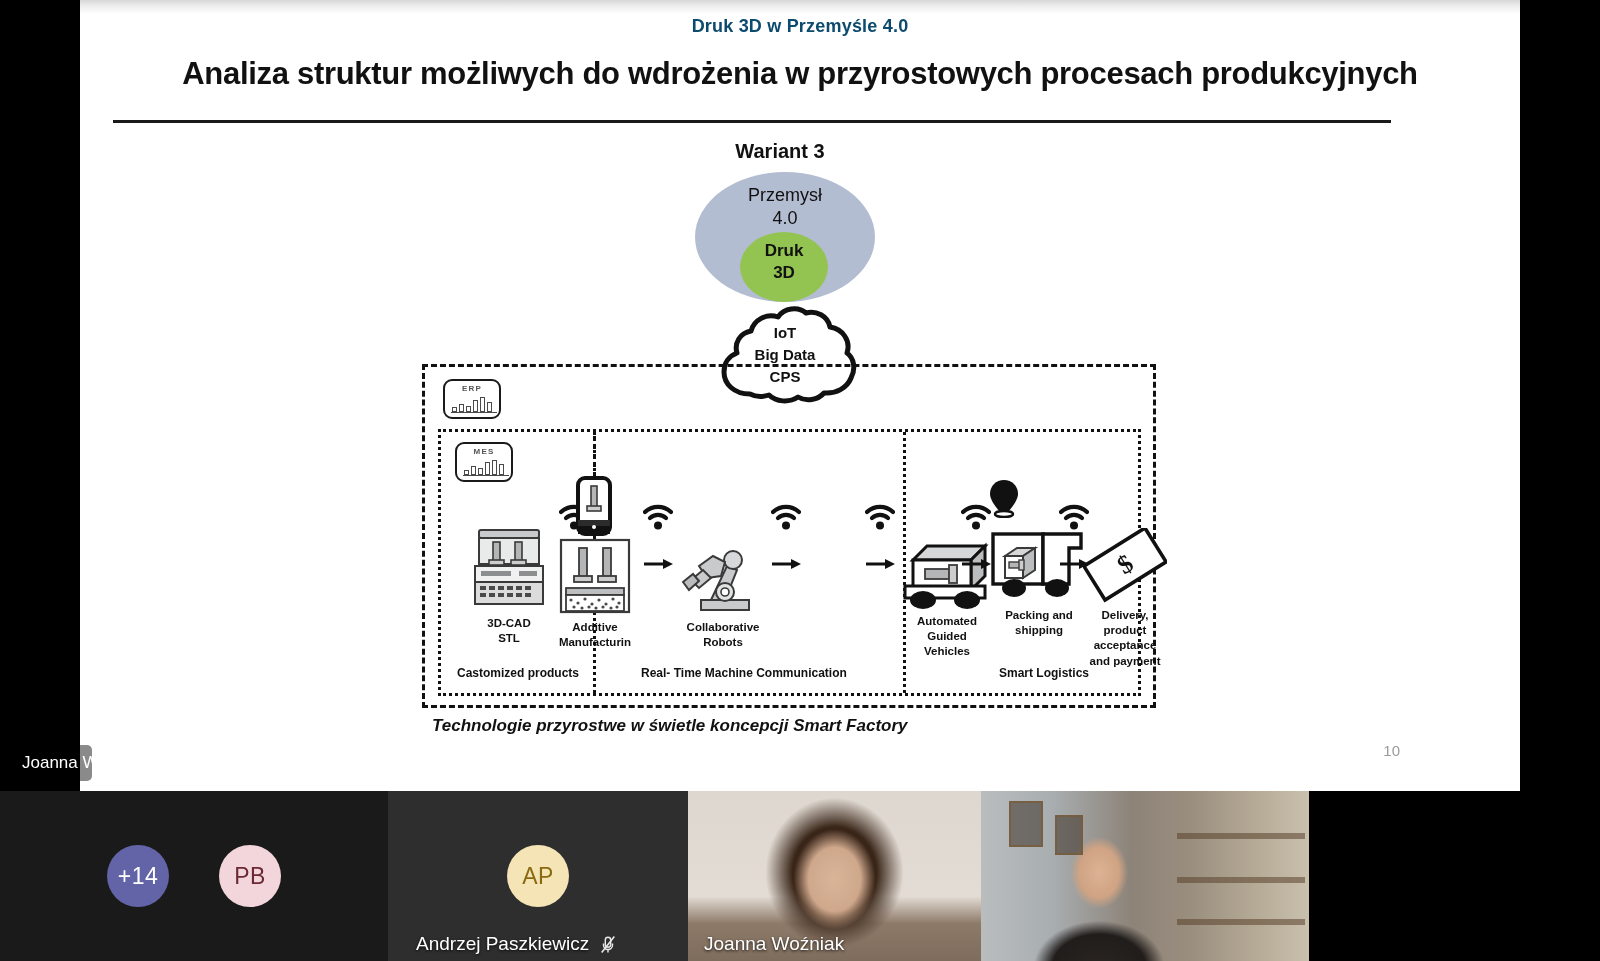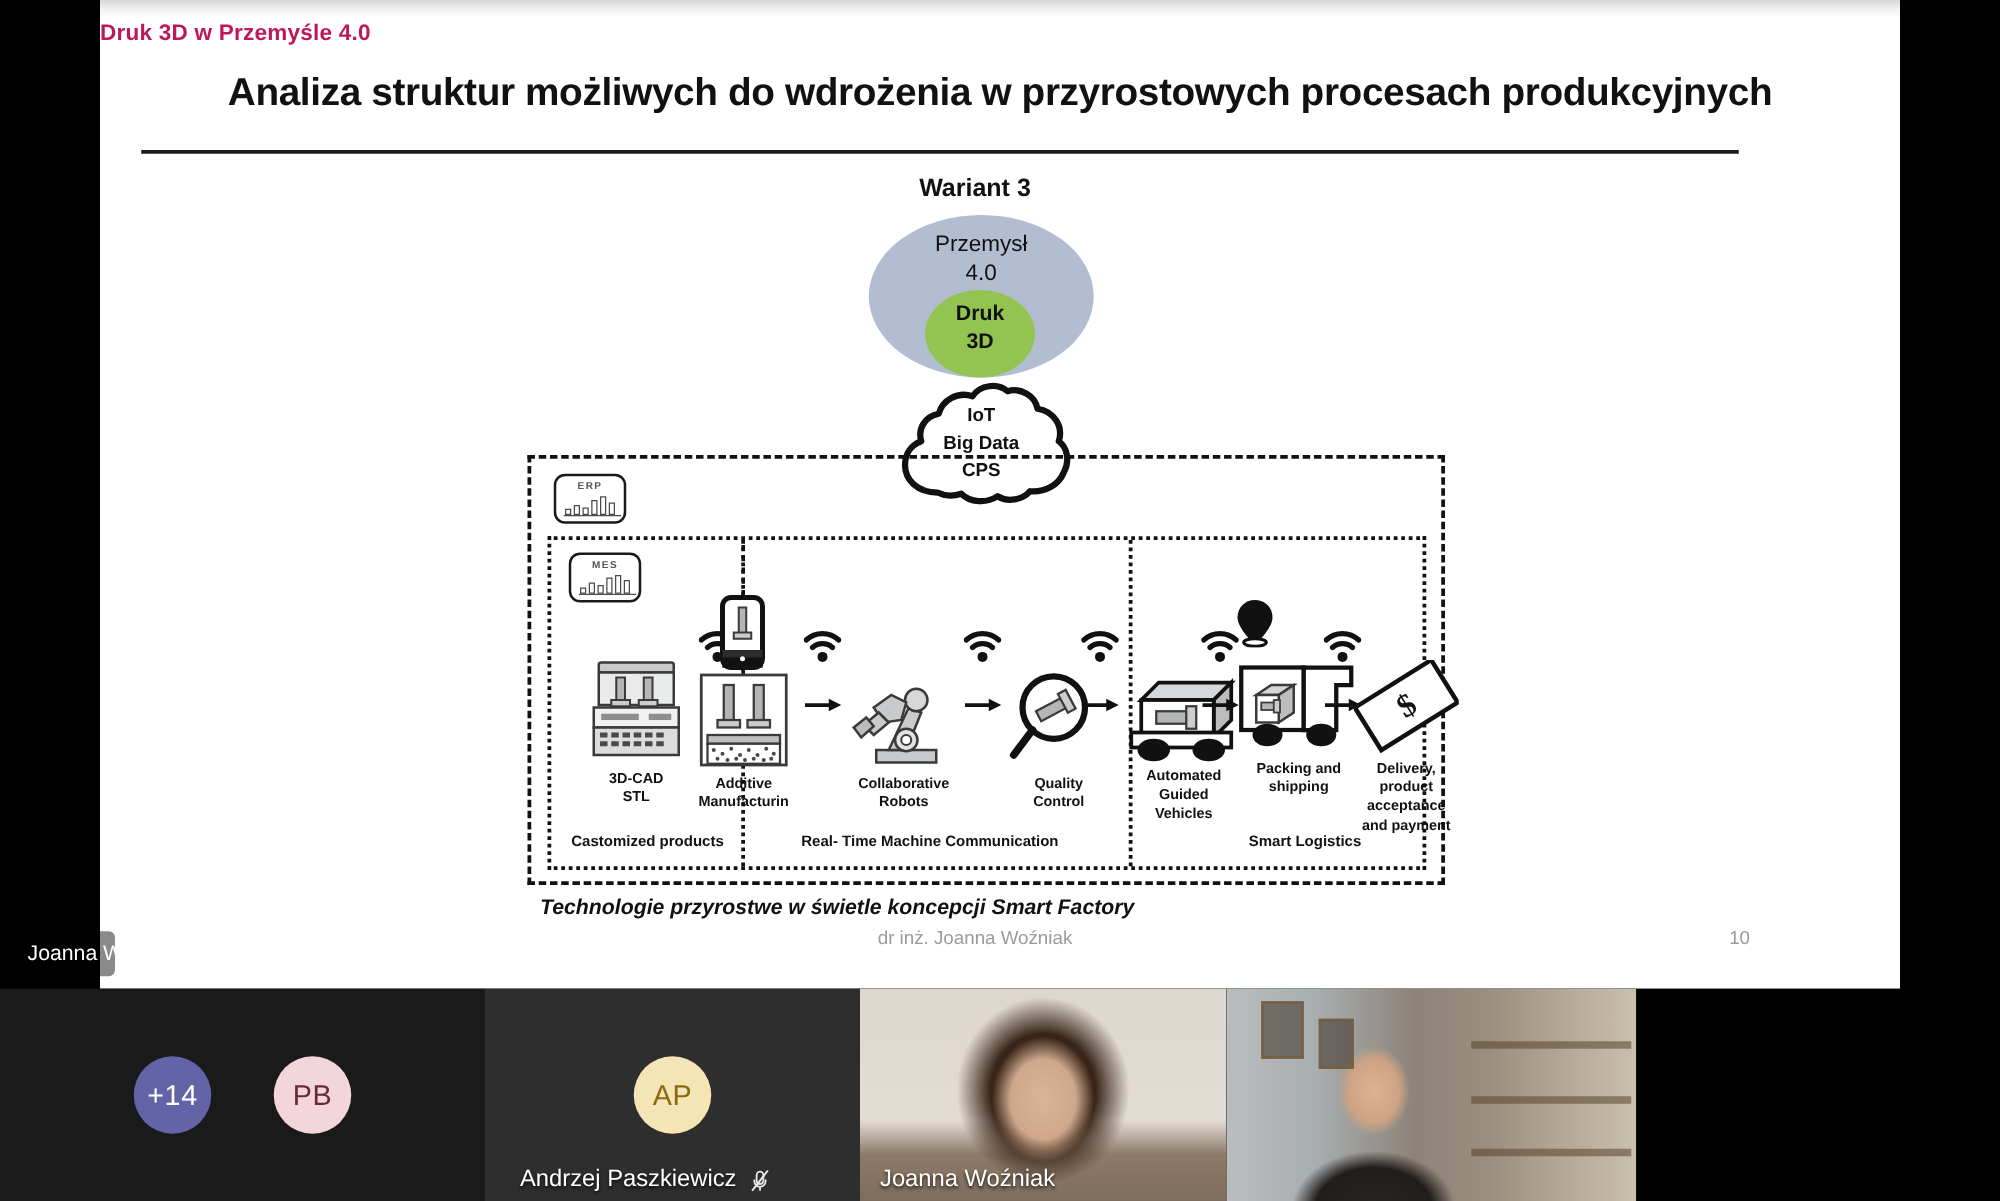--- a/index.html
+++ b/index.html
@@ -14,22 +14,22 @@
   #slide {
     position:absolute; left:80px; top:0; width:1440px; height:791px;
     background:#fff;
   }
   #slide-topfade {
     position:absolute; left:0; top:0; width:100%; height:14px;
     background:linear-gradient(to bottom,#d7d7d9 0%,#eeeeef 45%,#fff 100%);
   }
 
   .slide-header {
-    position:absolute; left:0; top:16px; width:100%; text-align:left;
-    font-size:18px; font-weight:700; color:#be185d; letter-spacing:.2px;
+    position:absolute; left:0; top:16px; width:100%; text-align:center;
+    font-size:18px; font-weight:700; color:#0c4a6e; letter-spacing:.2px;
   }
 
   .slide-title {
     position:absolute; left:35px; top:56px; width:1370px; text-align:center;
     font-size:31px; font-weight:700; color:#111; letter-spacing:-.3px;
     white-space:nowrap;
   }
   .title-rule {
     position:absolute; left:33px; top:120px; width:1278px; height:3px; background:#1a1a1a;
   }
@@ -366,34 +366,20 @@
           <svg class="wifi" style="left:330px; top:72px;" viewBox="0 0 30 26">
             <path d="M2 8 A19 19 0 0 1 28 8" fill="none" stroke="#111" stroke-width="4.2" stroke-linecap="round"></path>
             <path d="M7 14 A12 12 0 0 1 23 14" fill="none" stroke="#111" stroke-width="4.2" stroke-linecap="round"></path>
             <circle cx="15" cy="21.5" r="4" fill="#111"></circle>
           </svg>
           <svg class="arrow" style="left:330px; top:126px;" viewBox="0 0 30 12">
             <line x1="1" y1="6" x2="21" y2="6" stroke="#111" stroke-width="3"></line>
             <polygon points="20,1 30,6 20,11" fill="#111"></polygon>
           </svg>
 
-          <div class="station" style="left:366px; top:104px; width:80px; height:110px;">
-            <svg width="80" height="80" viewBox="0 0 80 80">
-              <circle cx="36" cy="30" r="25" fill="#fff" stroke="#111" stroke-width="5"></circle>
-              <line x1="19" y1="48" x2="4" y2="68" stroke="#111" stroke-width="6" stroke-linecap="round"></line>
-              <g transform="rotate(-28 36 30)">
-                <rect x="22" y="26" width="24" height="9" fill="#b4b5b6" stroke="#3a3a3a" stroke-width="1.8"></rect>
-                <rect x="44" y="22" width="7" height="17" fill="#cdcdce" stroke="#3a3a3a" stroke-width="1.8"></rect>
-              </g>
-            </svg>
-            <div class="station-label" style="top:84px;">
-              <div>Quality</div>
-              <div>Control</div>
-            </div>
-          </div>
 
           <svg class="wifi" style="left:424px; top:72px;" viewBox="0 0 30 26">
             <path d="M2 8 A19 19 0 0 1 28 8" fill="none" stroke="#111" stroke-width="4.2" stroke-linecap="round"></path>
             <path d="M7 14 A12 12 0 0 1 23 14" fill="none" stroke="#111" stroke-width="4.2" stroke-linecap="round"></path>
             <circle cx="15" cy="21.5" r="4" fill="#111"></circle>
           </svg>
           <svg class="arrow" style="left:424px; top:126px;" viewBox="0 0 30 12">
             <line x1="1" y1="6" x2="21" y2="6" stroke="#111" stroke-width="3"></line>
             <polygon points="20,1 30,6 20,11" fill="#111"></polygon>
           </svg>
@@ -475,21 +461,20 @@
           </div>
 
           <div class="zone-label" style="left:16px; top:234px;">Castomized products</div>
           <div class="zone-label" style="left:200px; top:234px;">Real- Time Machine Communication</div>
           <div class="zone-label" style="left:540px; top:234px;margin-left:18px;">Smart Logistics</div>
 
         </div>
       </div>
 
       <div class="caption">Technologie przyrostwe w świetle koncepcji Smart Factory</div>
-      <div class="footer-center">dr inż. Joanna Woźniak</div>
       <div class="footer-page">10</div>
     </div>
 
     <div id="presenter-badge">
       <span id="presenter-badge-text">Joanna Woźniak</span>
     </div>
   </div>
 
   <div id="strip">
 

